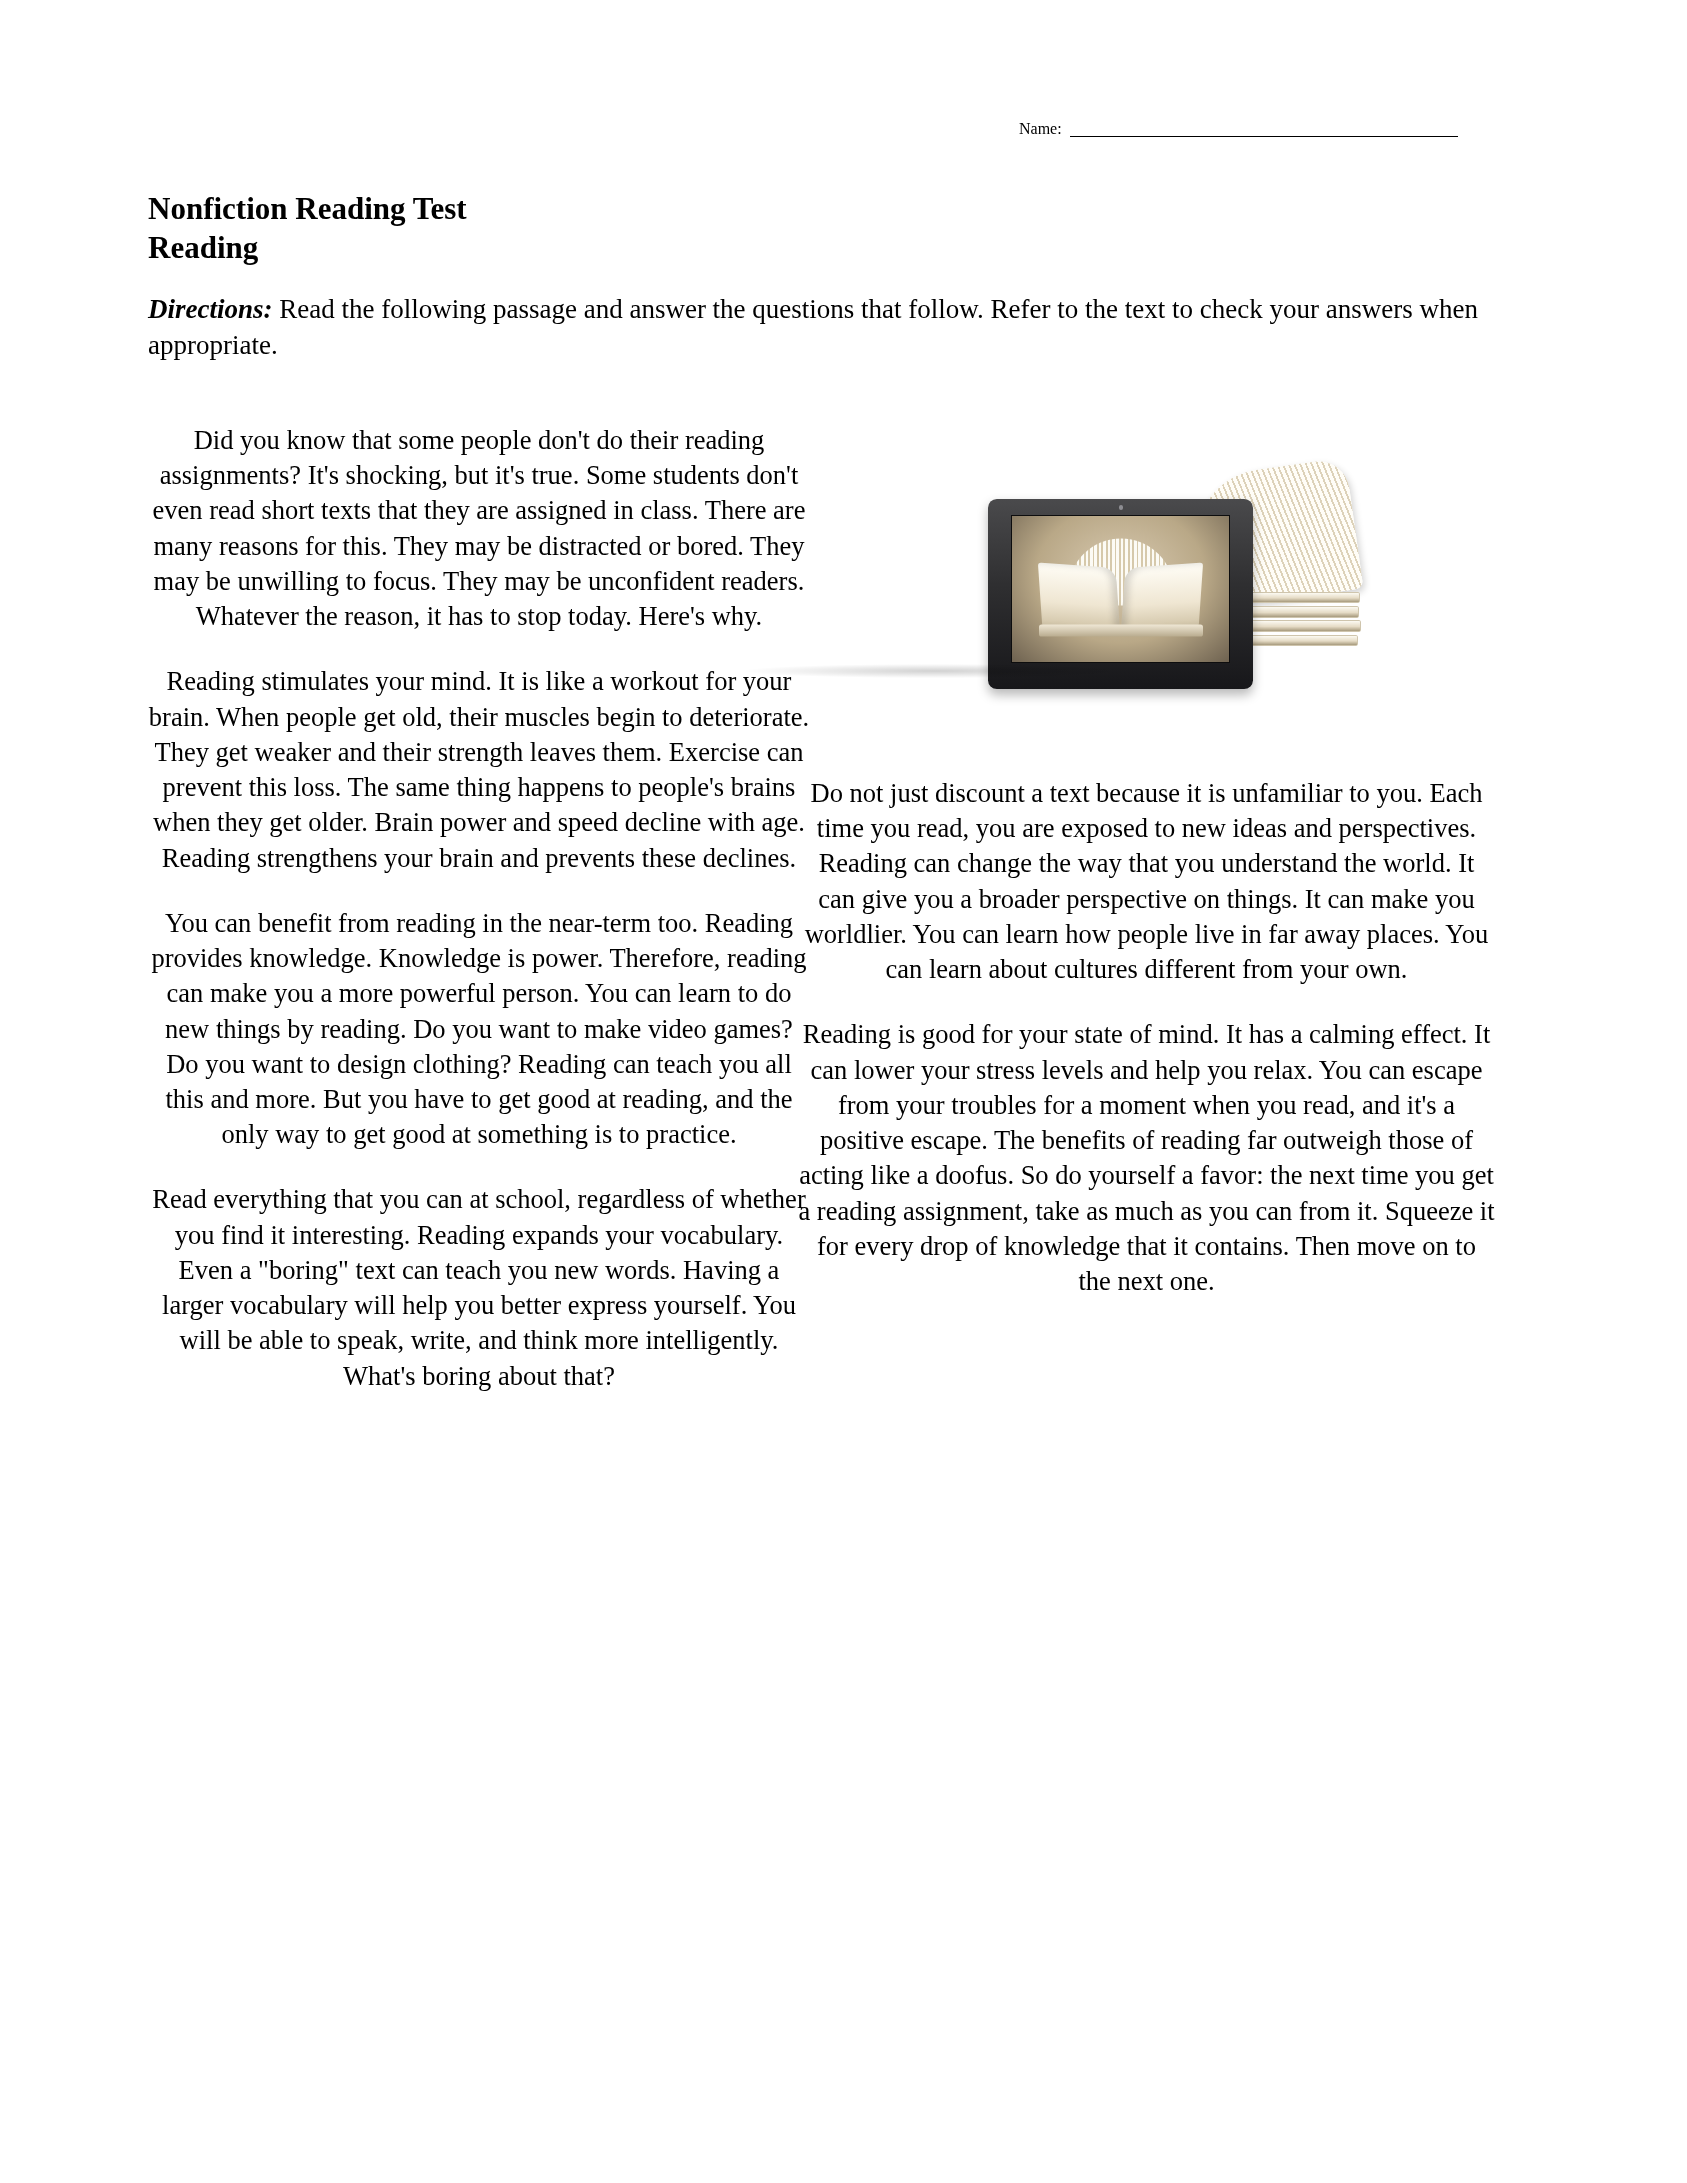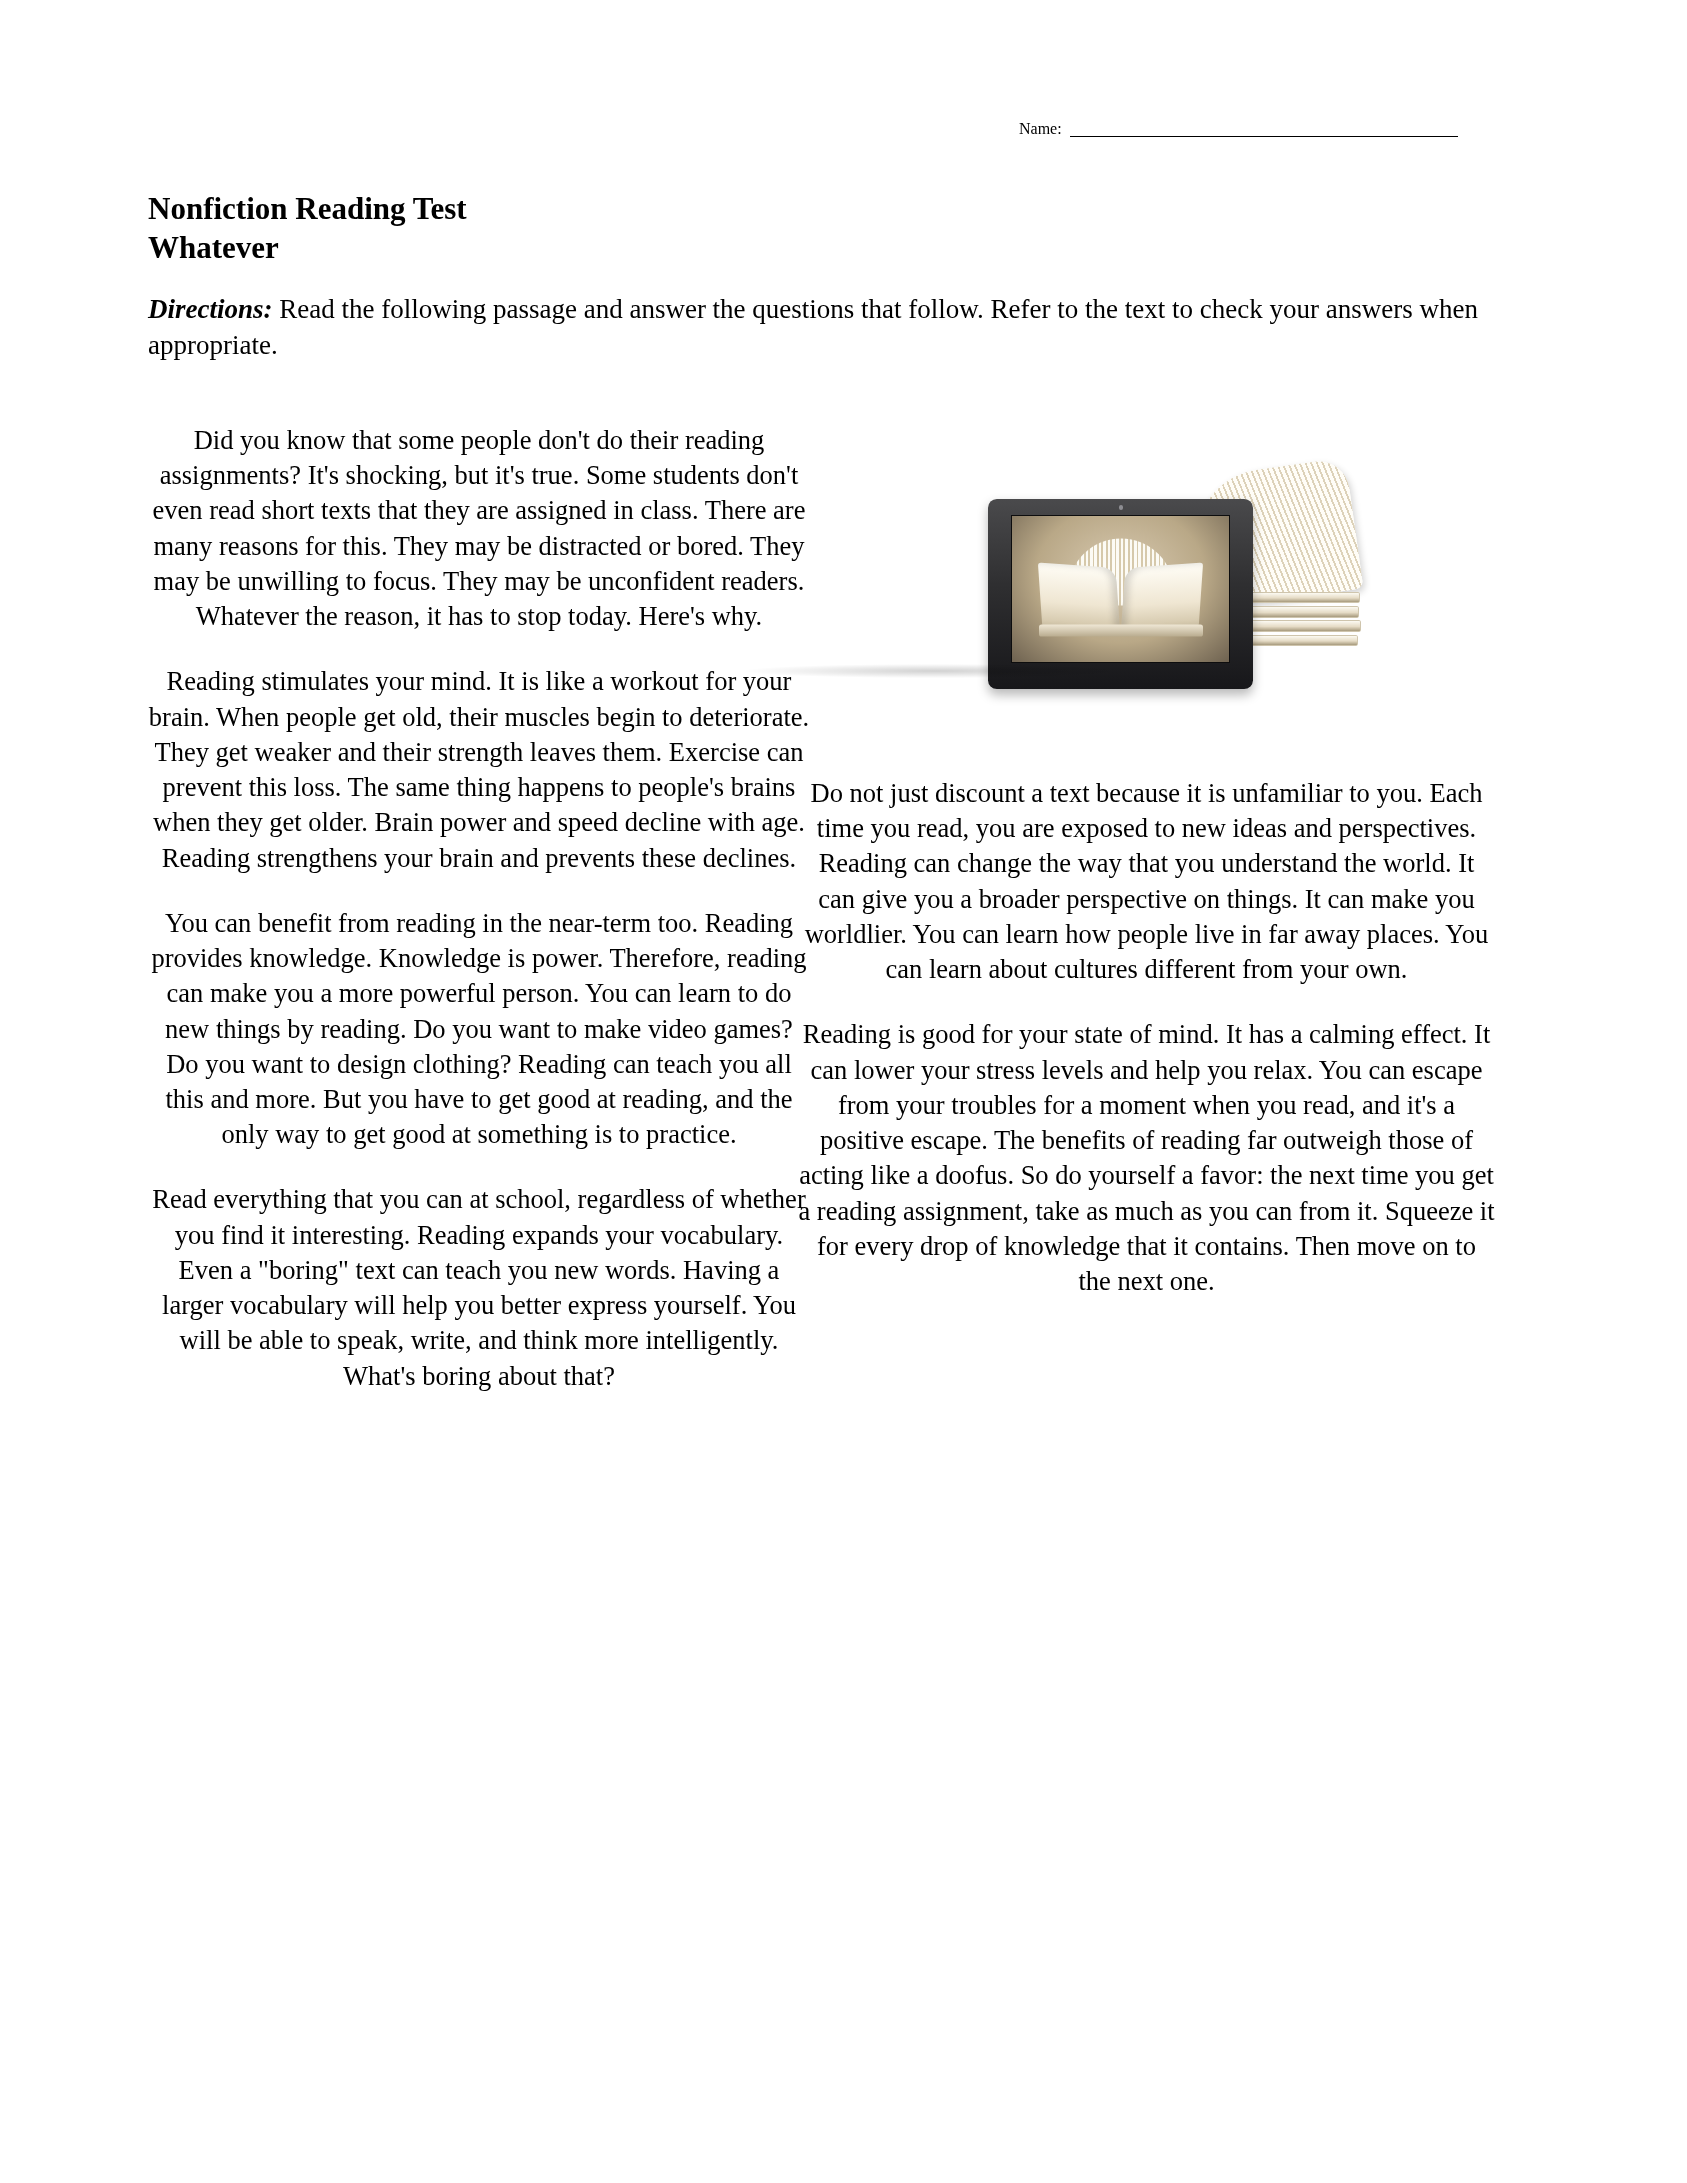--- a/index.html
+++ b/index.html
@@ -230,21 +230,21 @@
 
 <div class="page">
 
   <div class="name-row">
     <span class="name-label">Name:</span>
     <span class="name-blank"></span>
   </div>
 
   <div class="title-block">
     <div>Nonfiction Reading Test</div>
-    <div>Whatever</div>
+    <div>Reading</div>
   </div>
 
   <div class="directions">
     <b>Directions:</b><span> Read the following passage and answer the questions that follow. Refer to the text to check your answers when appropriate.</span>
   </div>
 
   <div class="figure">
     <div class="fig-inner">
       <div class="book-real">
         <div class="br-fan"></div>

